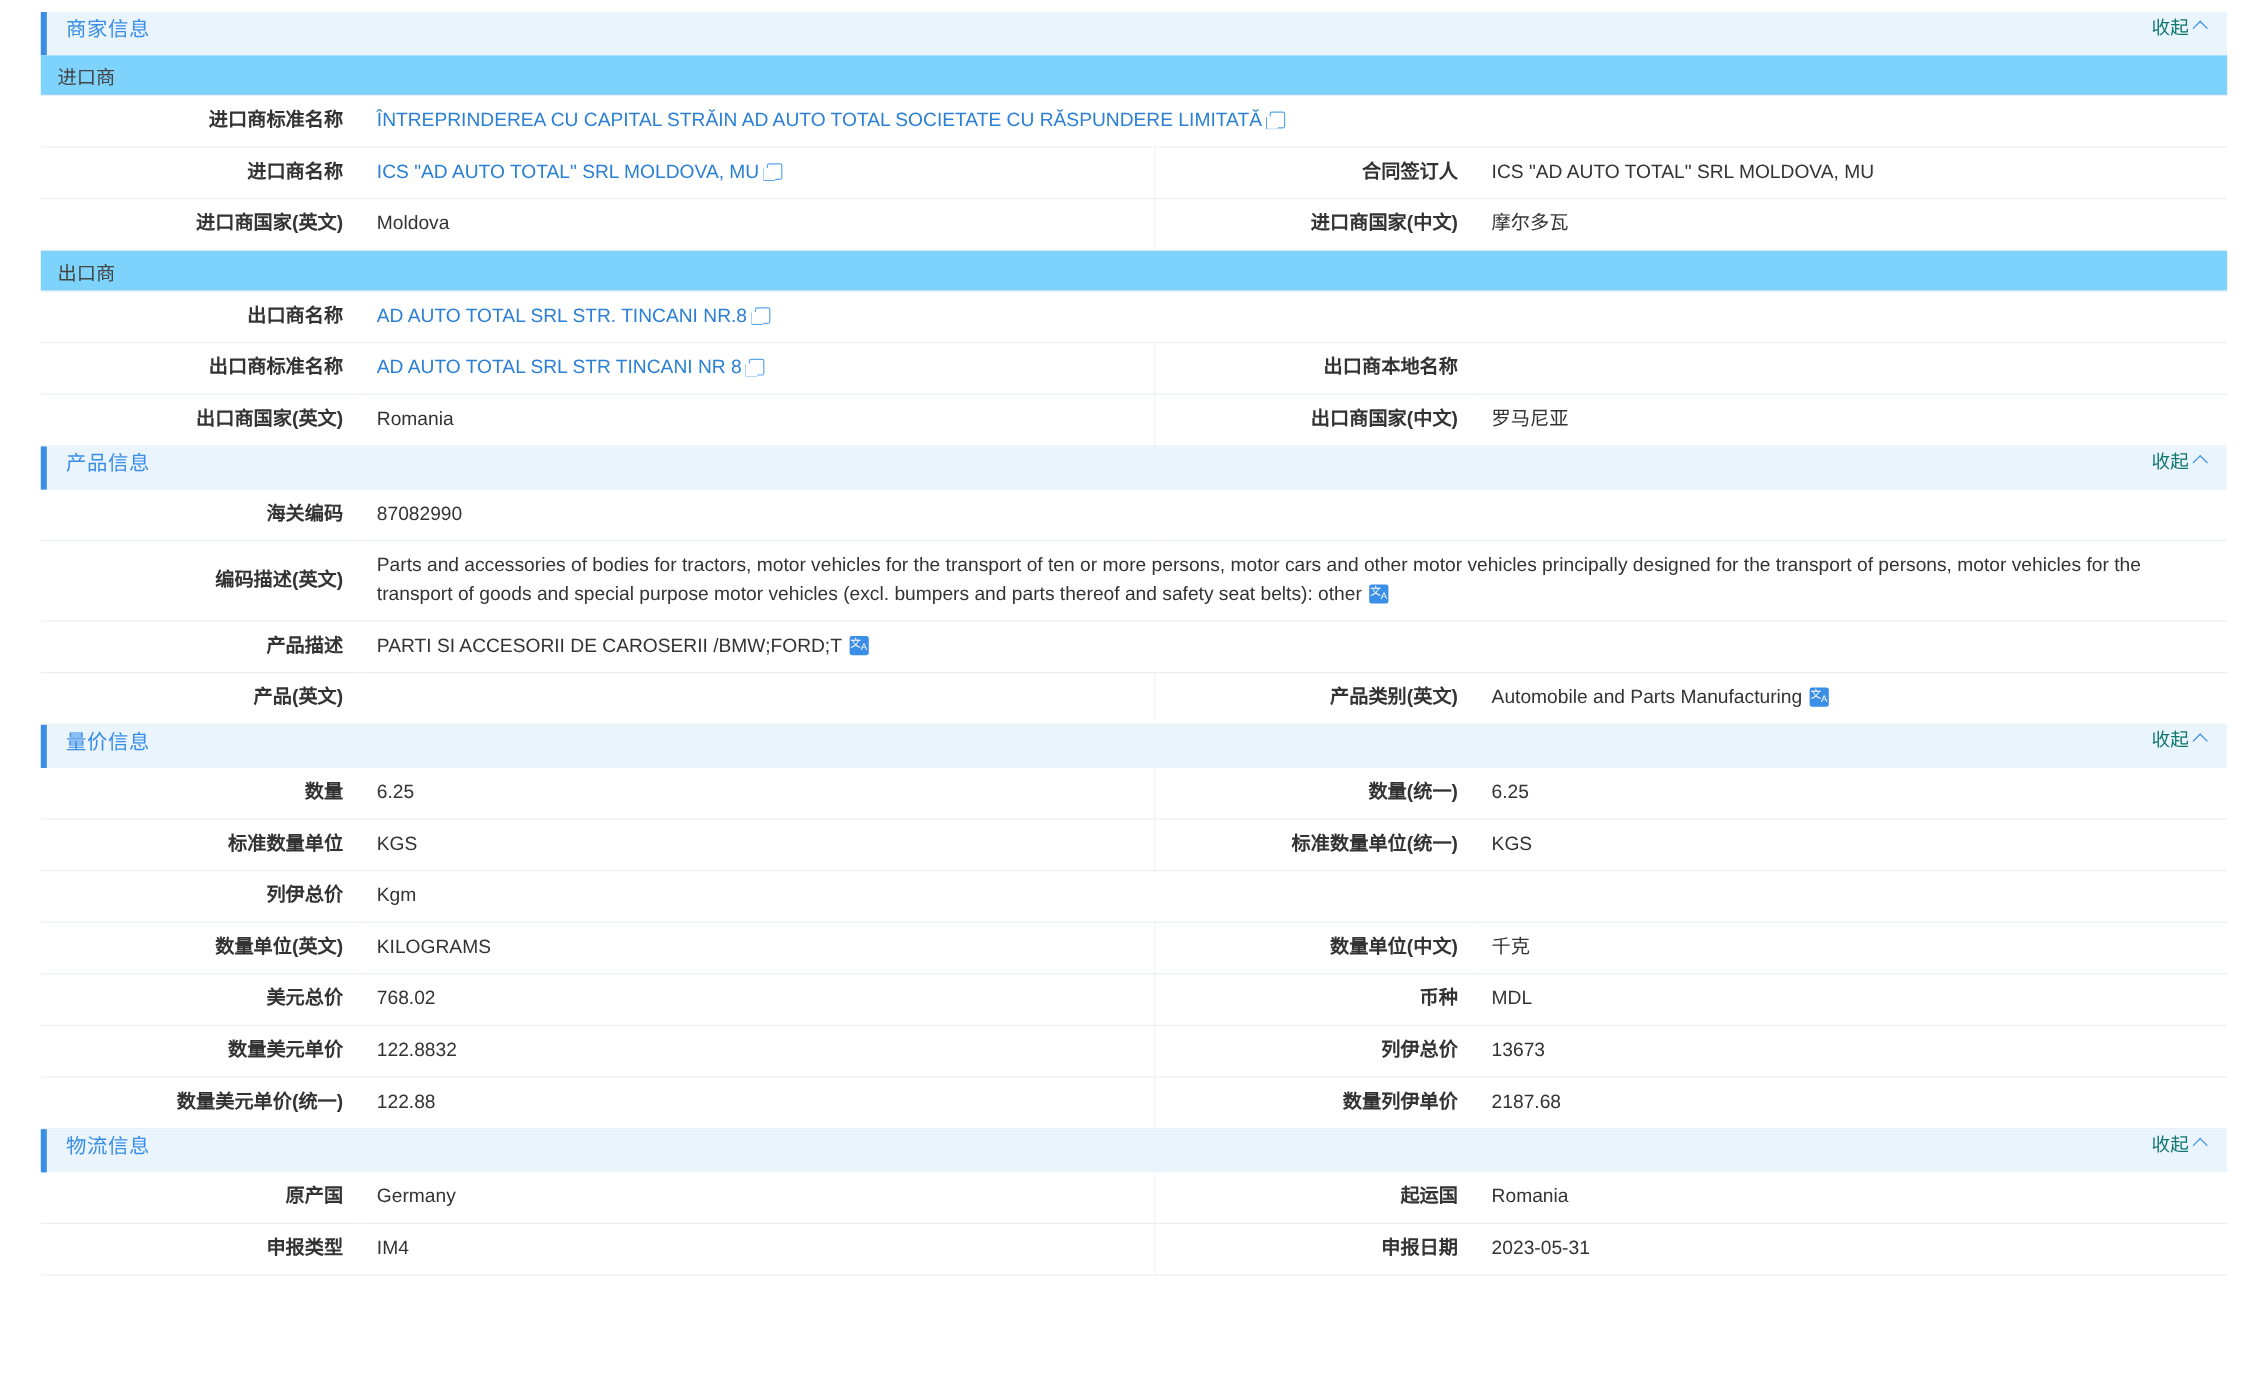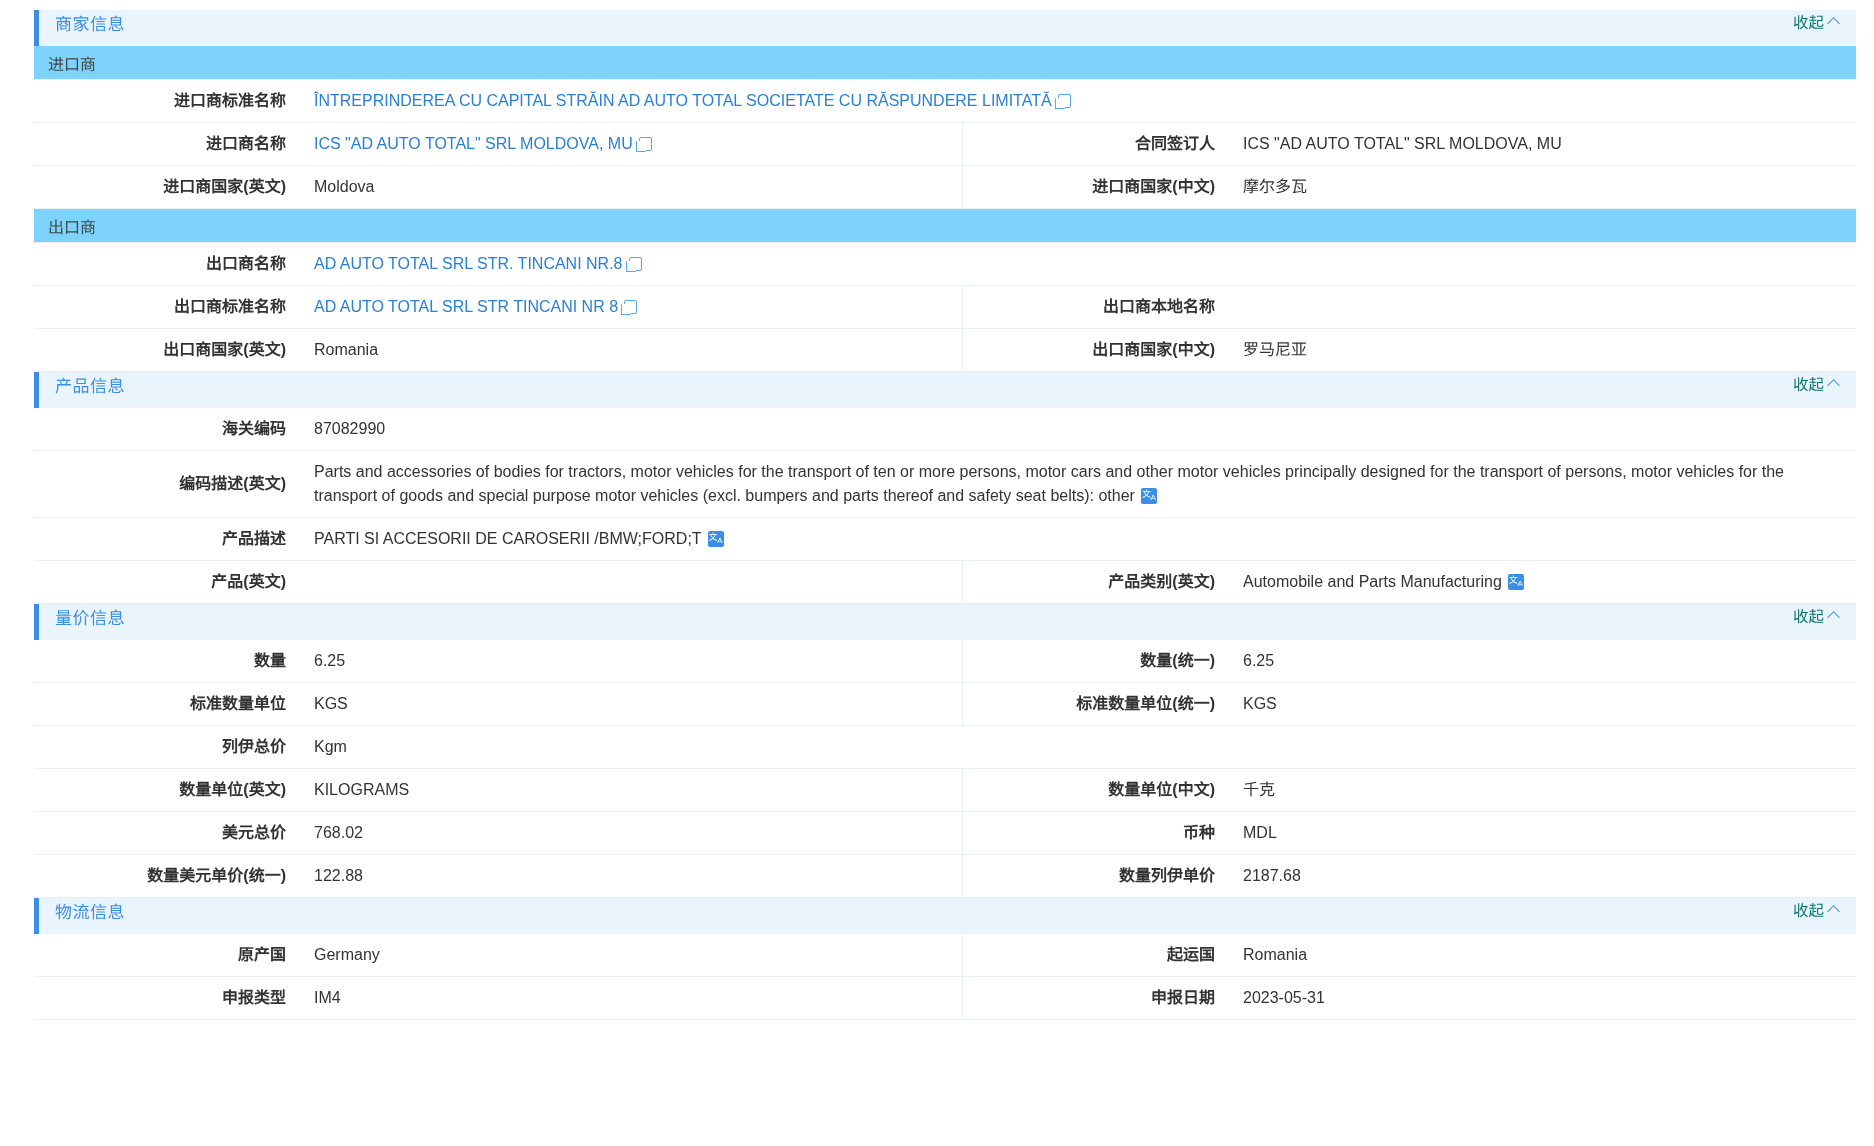--- a/index.html
+++ b/index.html
@@ -308,20 +308,27 @@
             <td class="val"><span>千克</span></td>
           </tr>
           <tr>
             <td class="lbl">美元总价</td>
             <td class="val"><span>768.02</span></td>
             <td class="sep"></td>
             <td class="lbl">币种</td>
             <td class="val"><span>MDL</span></td>
           </tr>
           <tr>
+            <td class="lbl">数量美元单价</td>
+            <td class="val"><span>122.8832</span></td>
+            <td class="sep"></td>
+            <td class="lbl">列伊总价</td>
+            <td class="val"><span>13673</span></td>
+          </tr>
+          <tr>
             <td class="lbl">数量美元单价(统一)</td>
             <td class="val"><span>122.88</span></td>
             <td class="sep"></td>
             <td class="lbl">数量列伊单价</td>
             <td class="val"><span>2187.68</span></td>
           </tr>
         </tbody>
       </table>
     </div>
     <div class="section-block">

